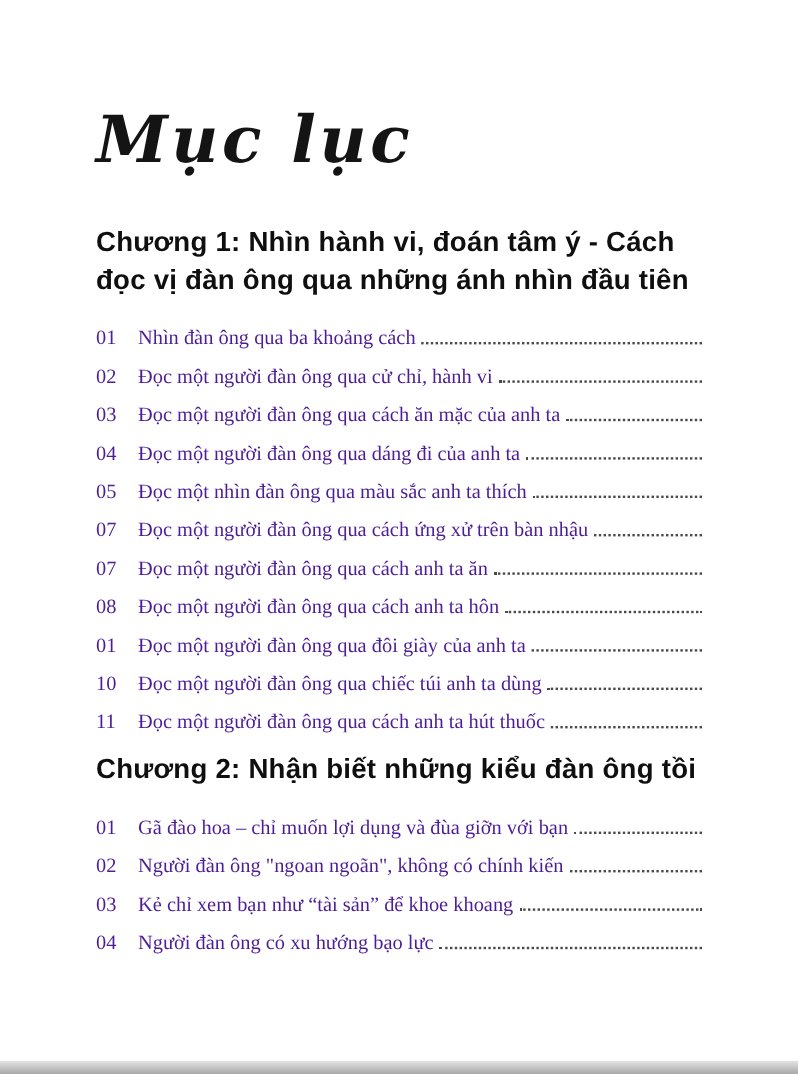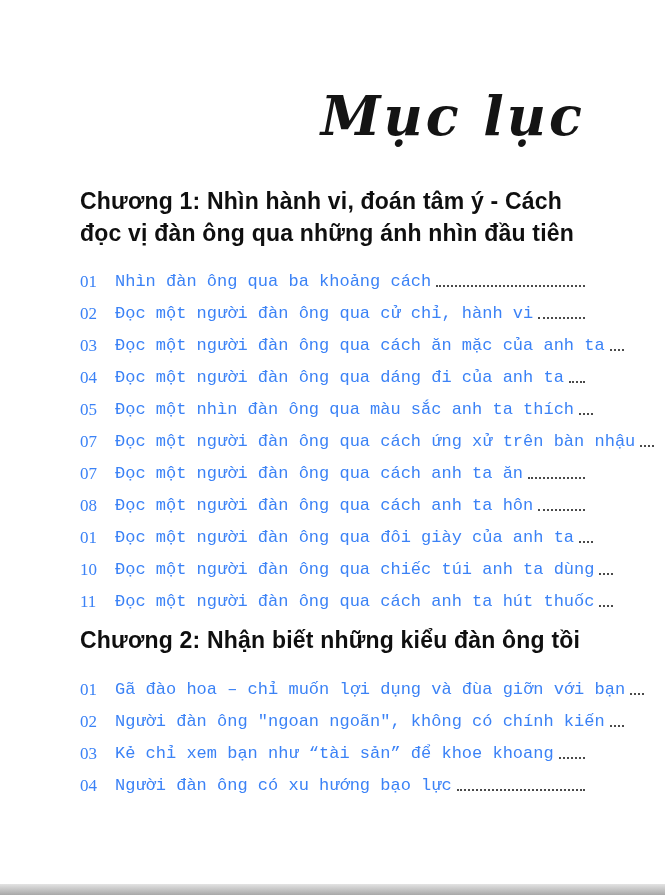--- a/index.html
+++ b/index.html
@@ -17,21 +17,21 @@
   }
   .page {
     box-sizing: border-box;
     width: 665px;
     height: 895px;
     padding: 84px 80px 0 80px;
     position: relative;
   }
   .title {
     margin: 0 0 38px 0;
-    text-align: right;
+    text-align: left;
     font-family: "DejaVu Serif", serif;
     font-style: italic;
     font-weight: 600;
     font-size: 54px;
     letter-spacing: 3px;
     color: #141414;
   }
   .chapter-heading {
     margin: 0 0 24px 0;
     font-family: "Liberation Sans", sans-serif;
@@ -48,30 +48,29 @@
     list-style: none;
     margin: 0;
     padding: 0;
   }
   .entry {
     display: flex;
     align-items: flex-end;
     margin: 0 0 14px 0;
     font-size: 17px;
     line-height: 18px;
-    color: #3b82f6;
+    color: #4c1d95;
   }
   .num {
     flex: 0 0 35px;
     font-variant-numeric: tabular-nums;
   }
   .entry-title {
     flex: 0 1 auto;
     white-space: nowrap;
-    font-family: Liberation Mono, monospace;
   }
   .leader {
     flex: 1 1 auto;
     min-width: 14px;
     align-self: flex-end;
     margin: 0 0 4px 5px;
     border-bottom: 2px dotted #4a4a4a;
     height: 0;
   }
   .page-edge {

